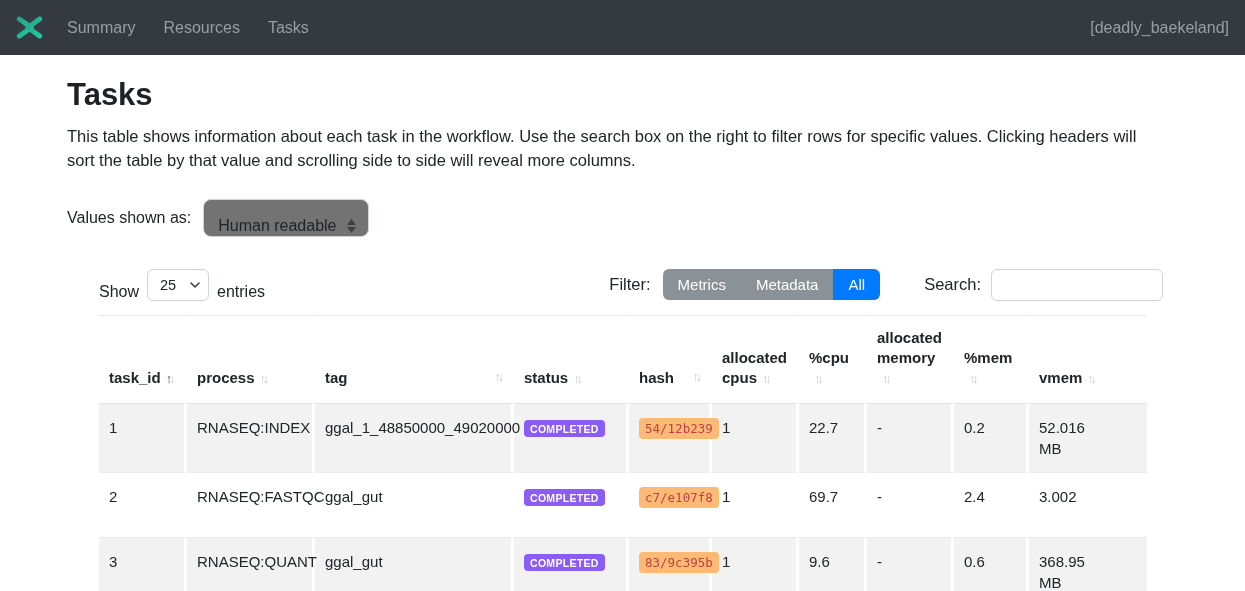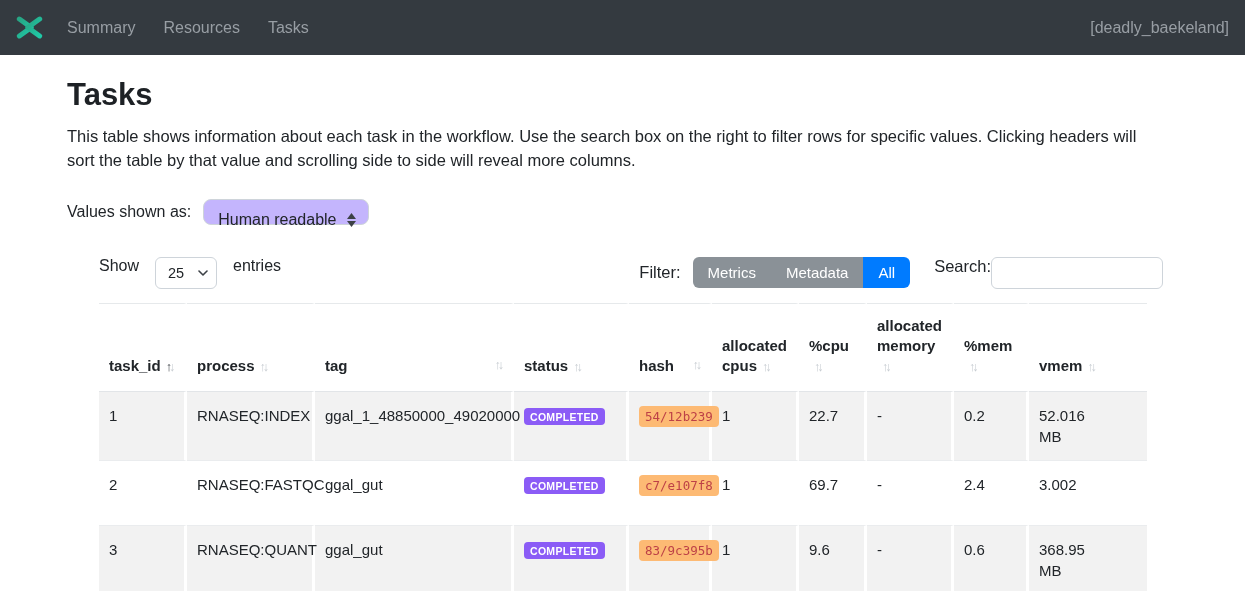--- a/index.html
+++ b/index.html
@@ -15,37 +15,37 @@
   .nav-run { margin-left:auto; color:#989ea4; font-size:16px; }
 
   
   .main { padding:14px 84px 0 67px; }
   h1.page-title { font-size:31px; font-weight:700; color:#1d2125; margin:8px 0 12px; }
   .page-desc { font-size:16.5px; line-height:1.45; color:#212529; margin-bottom:26px; }
 
   .values-row { display:flex; align-items:center; gap:12px; margin-bottom:32px; }
   .values-label { font-size:16px; }
   .hr-select { display:flex; align-items:center; gap:10px; border:1px solid #ced4da; border-radius:8px;
-    height:26px; padding:16px 12px 0 14px; font-size:16px; background:#c4b5fd; cursor:pointer; }
+    height:38px; padding:16px 12px 0 14px; font-size:16px; background:#737373; cursor:pointer; }
   .updown { display:flex; flex-direction:column; line-height:0; gap:2px; }
   .updown svg { display:block; }
 
   
   .dt-wrapper { margin-left:32px; width:1064px; }
   .dt-controls { display:flex; align-items:center; margin-bottom:14px; }
-  .show-group { display:flex; align-items:flex-start; gap:16px; font-size:16px; }
+  .show-group { display:flex; align-items:flex-end; gap:8px; font-size:16px; }
   .len-select { display:flex; align-items:center; justify-content:space-between; width:62px; height:32px;
     border:1px solid #ced4da; border-radius:6px; padding:0 8px 0 12px; font-size:14.5px; background:#fff; cursor:pointer; }
   .filter-group { display:flex; align-items:center; gap:12px; margin-left:auto; }
   .filter-label { font-size:16.5px; }
   .btn-group { display:flex; border-radius:6px; overflow:hidden; }
   .fbtn { border:none; color:#fff; font-size:15px; padding:7px 15px; background:#8a9197; cursor:pointer;
     font-family:inherit; }
   .fbtn.active { background:#007bff; }
-  .search-group { display:flex; align-items:flex-start; margin-left:24px; }
+  .search-group { display:flex; align-items:center; gap:10px; margin-left:44px; }
   .search-label { font-size:16.5px; }
   .search-input { width:172px; height:32px; border:1px solid #ced4da; border-radius:6px; padding:0 8px;
     font-size:14px; font-family:inherit; outline:none; }
 
   
   .table-clip { width:1048px; overflow:hidden; }
   table.tasks { border-collapse:separate; border-spacing:0; width:1080px; table-layout:fixed; font-size:15px; }
   th, td { text-align:left; border-right:3px solid #fff; }
   th { vertical-align:bottom; padding:12px 10px 14px; font-weight:700; color:#212529;
     border-top:1px solid #e6e9eb; border-bottom:1px solid #e2e5e8; cursor:pointer; line-height:1.35; }

